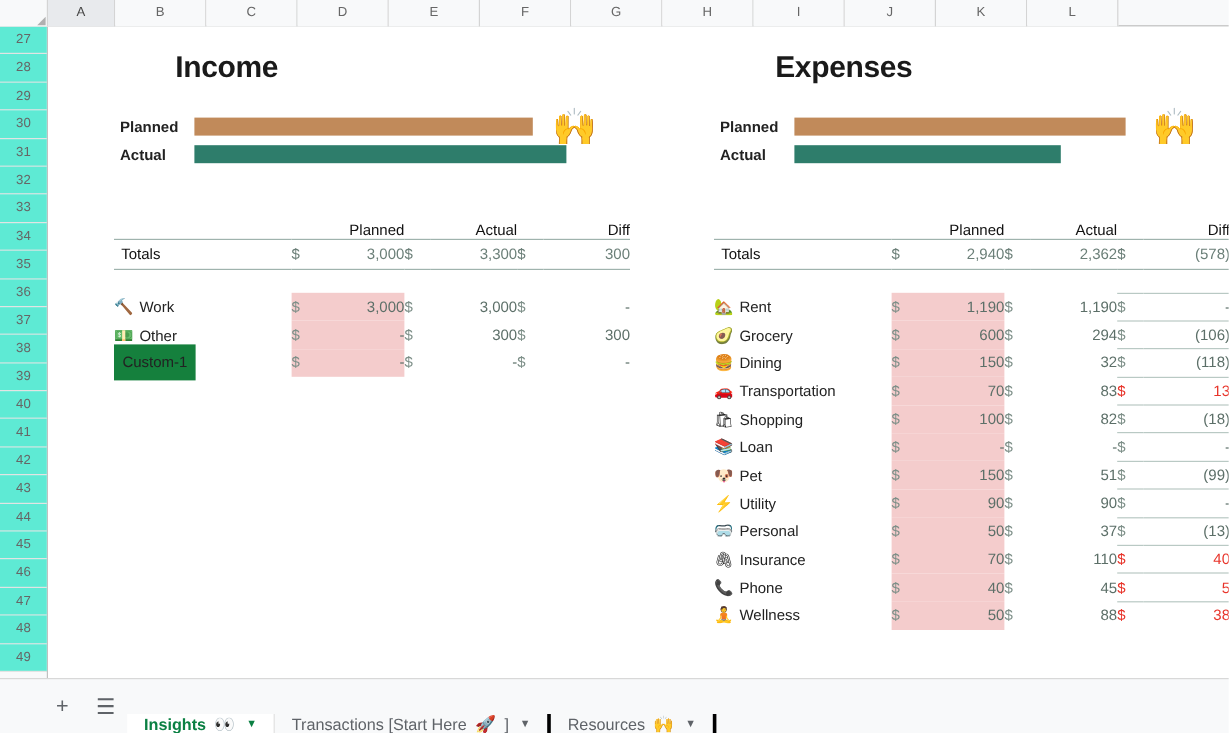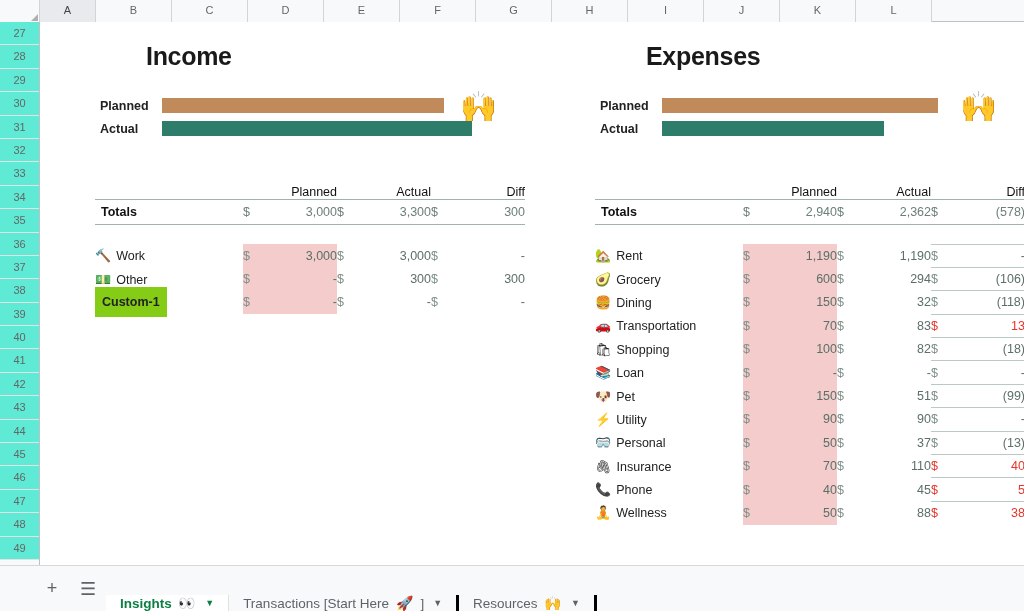--- a/index.html
+++ b/index.html
@@ -112,35 +112,35 @@
   }
   tr.head-row td { border-bottom: 1px solid #9fb3ad; height: 22px; vertical-align: bottom; }
 
   tr.totals-row td {
     height: 25px;
     border-bottom: 1px solid #9fb3ad;
     color: #6b7f78;
     vertical-align: middle;
   }
   tr.totals-row td.name {
-    font-weight: bold; color:#111; font-size: 12.5px;
+    font-weight: normal; color:#111; font-size: 12.5px;
     padding-left: 6px;
   }
   tr.spacer-row td { height: 20px; border: none; }
 
   tr.cat-row td { height: 23.4px; vertical-align: middle; }
 
   .c-name {
     padding-left: 6px;
     white-space: nowrap;
     font-size: 12.5px; font-weight: bold; color: #222;
   }
   .c-name .emo { font-size: 13px; margin-right: 5px; }
   .c-name .pillname {
-    background: #84cc16; padding: 8px 7px; font-weight: bold;
+    background: #15803d; padding: 8px 7px; font-weight: normal;
   }
 
   .cur  { width: 22px; text-align: left;  padding-left: 4px; color:#7d8f88; }
   .val  { text-align: right; padding-right: 6px; color:#5c6f68; }
 
   .w-plan-cur { width: 22px; }
   .w-plan-val { width: 72px; }
   .w-act-cur  { width: 22px; }
   .w-act-val  { width: 72px; }
   .w-diff-cur { width: 22px; }

